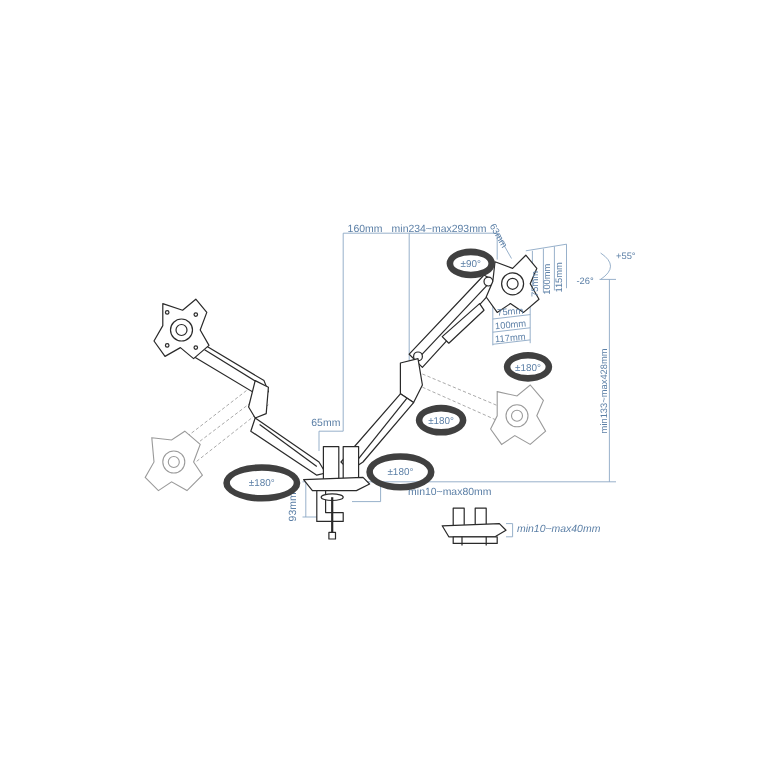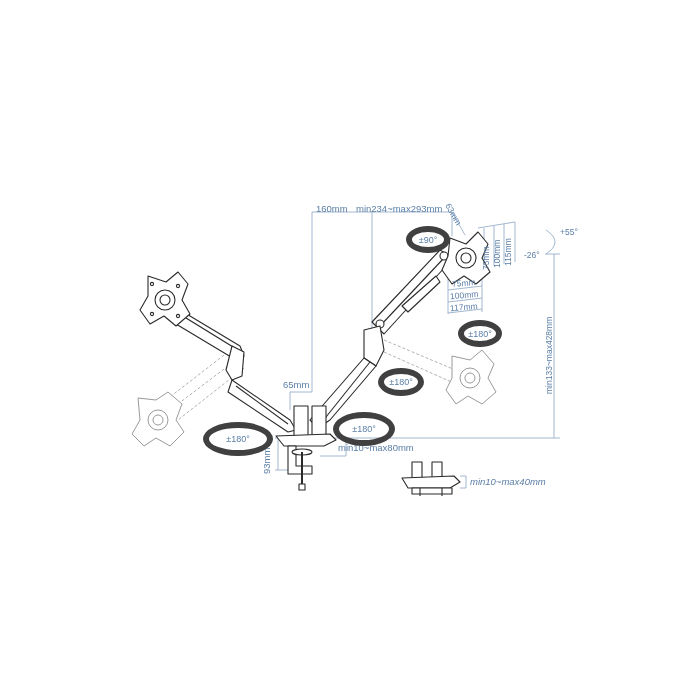--- a/index.html
+++ b/index.html
@@ -137,21 +137,21 @@
   <div class="dim v small" style="left:504px; top:266px;">115mm</div>
 
   <div class="dim small" style="left:452px; top:279px; transform:rotate(-5deg);">75mm</div>
   <div class="dim small" style="left:450px; top:291px; transform:rotate(-5deg);">100mm</div>
   <div class="dim small" style="left:450px; top:303px; transform:rotate(-5deg);">117mm</div>
 
   <div class="dim v small" style="left:545px; top:394px;">min133~max428mm</div>
 
   <div class="dim" style="left:283px; top:380px;">65mm</div>
   <div class="dim v" style="left:262px; top:474px;">93mm</div>
-  <div class="dim" style="left:338px; top:443px;text-align:center;">min10~max80mm</div>
+  <div class="dim" style="left:371px; top:443px;text-align:center;">min10~max80mm</div>
   <div class="dim" style="left:470px; top:477px;font-style:italic;">min10~max40mm</div>
 
   <div class="rot" style="left:406px; top:226px; width:32px; height:15px;">
       <span>±90°</span>
     </div>
   <div class="rot" style="left:458px; top:320px; width:32px; height:15px;">
       <span>±180°</span>
     </div>
   <div class="rot" style="left:378px; top:368px; width:34px; height:16px;">
       <span>±180°</span>

